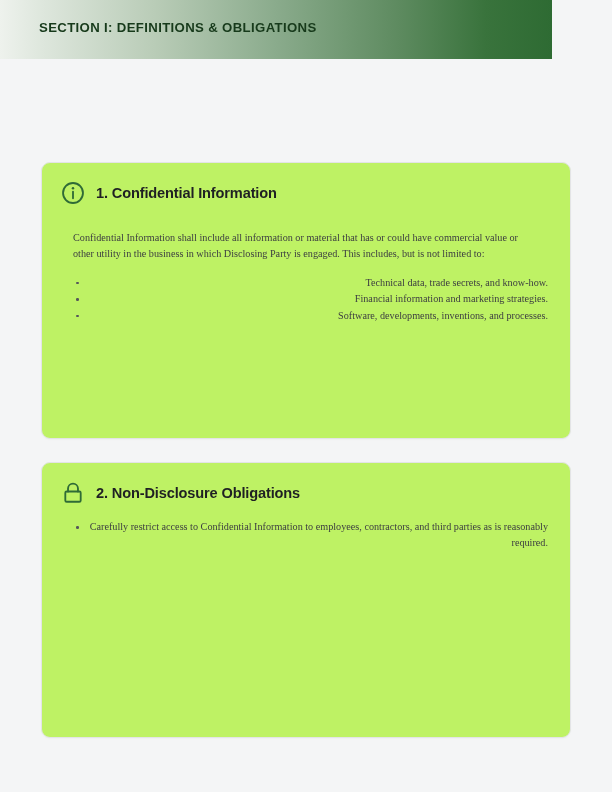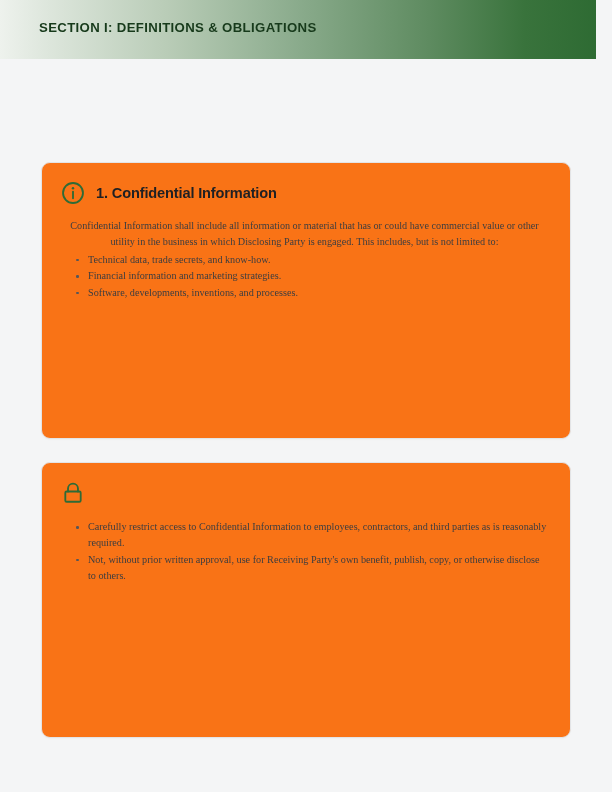--- a/index.html
+++ b/index.html
@@ -11,21 +11,21 @@
     height: 792px;
     background: #f4f5f6;
     font-family: "Liberation Sans", sans-serif;
     -webkit-font-smoothing: antialiased;
     overflow: hidden;
   }
 
   
   .section-header {
     position: relative;
-    width: 596px;
+    width: 552px;
     height: 59px;
     background: linear-gradient(to right,
                 #eef2ed 0%,
                 #dde6dc 8%,
                 #b9ccb7 28%,
                 #8aab8c 50%,
                 #5e8b60 72%,
                 #39733c 88%,
                 #2e6b33 100%);
     box-sizing: border-box;
@@ -46,21 +46,21 @@
     position: relative;
     width: 612px;
     height: 733px;
   }
 
   
   .card {
     position: absolute;
     left: 41px;
     width: 530px;
-    background: #f97316;
+    background: #bef264;
     border: 1px solid #e3e4e6;
     border-radius: 9px;
     box-sizing: border-box;
     box-shadow: 0 1px 2px rgba(0,0,0,0.025);
   }
   #card-1 { top: 103px; height: 277px; }
   #card-2 { top: 403px; height: 276px; }
 
   .card-head {
     display: flex;
@@ -82,29 +82,30 @@
     line-height: 1;
     white-space: nowrap;
   }
 
   .card-body {
     padding: 12px 22px 0 19px;
     font-family: "Liberation Serif", serif;
     color: #3c3d40;
   }
   .card-para {
-    margin: 0;
+    margin: 12px;
     font-size: 10.2px;
     line-height: 16.4px;
-    text-align: center;
+    text-align: left;
   }
   .card-list {
     margin: 1px 0 0 0;
     padding: 0 0 0 27px;
     list-style: none;
+    text-align: right;
   }
   .card-list li {
     position: relative;
     font-size: 10.2px;
     line-height: 16.4px;
     padding-left: 0;
     margin: 0;
   }
   .card-list li::before {
     content: "";
@@ -144,22 +145,22 @@
       </ul>
     </div>
   </div>
 
   <div class="card" id="card-2">
     <div class="card-head">
       <svg class="card-icon" viewBox="0 0 24 24" fill="none">
         <path d="M7.4 10.6 V7.9 a4.6 4.6 0 0 1 9.2 0 V10.6" stroke="#2f6b36" stroke-width="1.7" stroke-linecap="round"></path>
         <rect x="4.9" y="10.6" width="14.2" height="9.5" rx="1.25" stroke="#2f6b36" stroke-width="1.7"></rect>
       </svg>
+      <div class="card-title">2. Non-Disclosure Obligations</div>
     </div>
     <div class="card-body">
       <ul class="card-list">
         <li>Carefully restrict access to Confidential Information to employees, contractors, and third parties as is reasonably required.</li>
-        <li>Not, without prior written approval, use for Receiving Party's own benefit, publish, copy, or otherwise disclose to others.</li>
       </ul>
     </div>
   </div>
 
 </div>
 
 </body></html>

